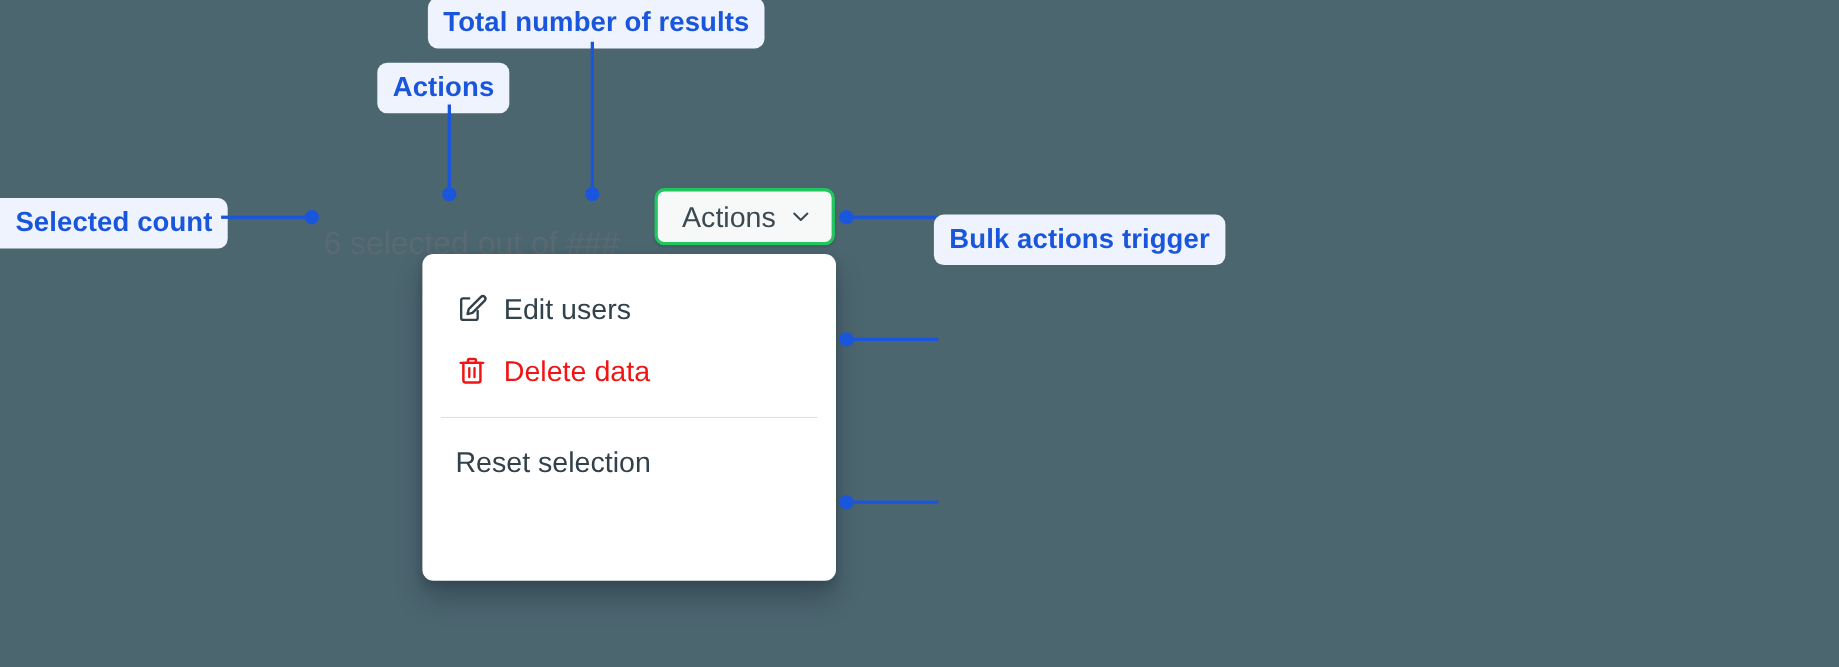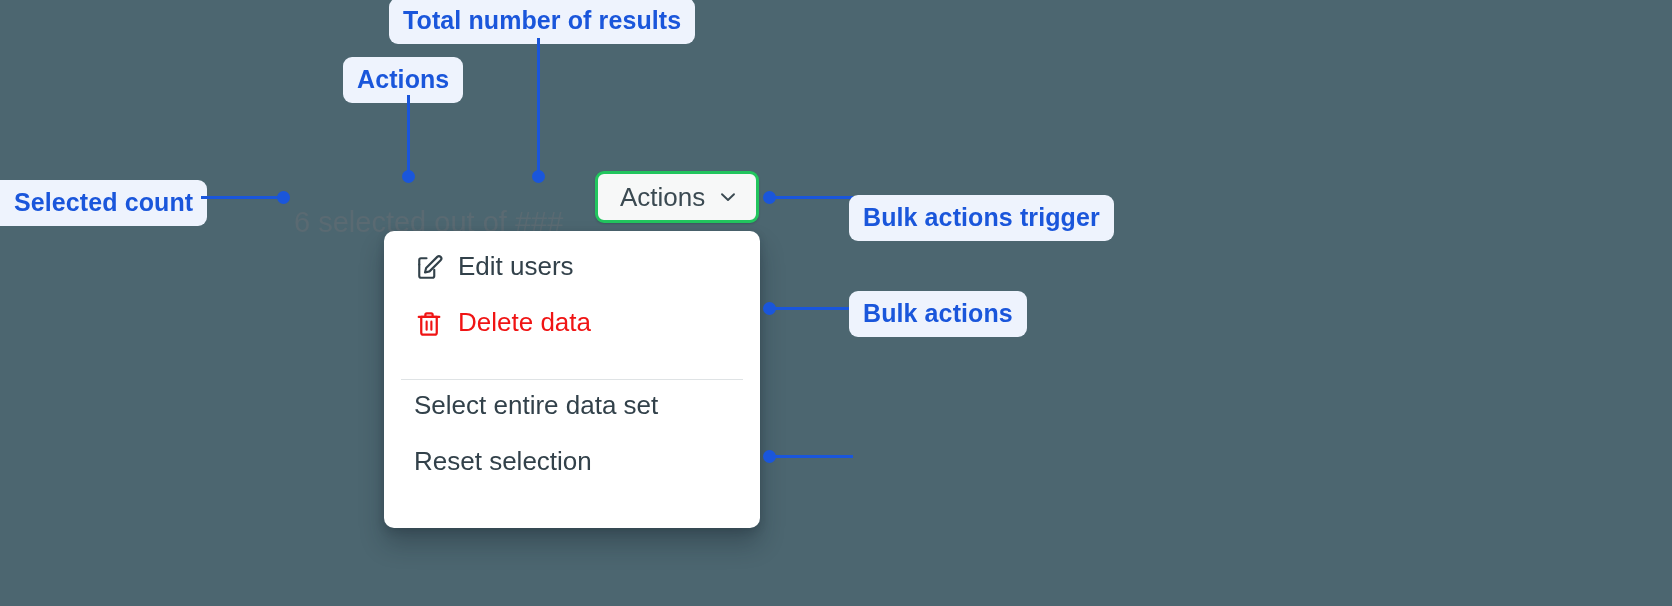--- a/index.html
+++ b/index.html
@@ -110,21 +110,21 @@
     top: 231px;
     width: 376px;
     height: 297px;
     background: #ffffff;
     border-radius: 10px;
     box-shadow: 0 16px 24px rgba(18,28,38,0.30), 0 3px 8px rgba(18,28,38,0.18);
     padding: 22px 0 20px 0;
   }
   .menu-item {
     display: flex;
-    align-items: flex-start;
+    align-items: center;
     height: 56px;
     padding: 0 30px;
     cursor: pointer;
   }
   .menu-item .menu-icon {
     width: 30px;
     height: 30px;
     flex: none;
     margin-right: 14px;
     display: flex;
@@ -202,29 +202,25 @@
           <path d="M9.1 6.3 V4.6 a1.1 1.1 0 0 1 1.1-1.1 h3.6 a1.1 1.1 0 0 1 1.1 1.1 V6.3" stroke="#f01414" stroke-width="1.8" stroke-linecap="round" stroke-linejoin="round"></path>
           <path d="M5.8 6.3 h12.4 v12.6 a1.6 1.6 0 0 1 -1.6 1.6 H7.4 a1.6 1.6 0 0 1 -1.6 -1.6 Z" stroke="#f01414" stroke-width="1.8" stroke-linecap="round" stroke-linejoin="round"></path>
           <path d="M10.1 10.1 V16.6 M13.9 10.1 V16.6" stroke="#f01414" stroke-width="1.7" stroke-linecap="round"></path>
         </svg>
       </span>
       <span class="menu-text">Delete data</span>
     </div>
 
     <div class="menu-separator"></div>
 
-    <div class="menu-item no-icon">
-      <span class="menu-text">Select entire data set</span>
-    </div>
 
     <div class="menu-item no-icon">
       <span class="menu-text">Reset selection</span>
     </div>
   </div>
 
   <div class="connector-dot" style="left:763px; top:302px;"></div>
   <div class="connector-h" style="left:769px; top:307px; width:84px;"></div>
-  <div class="callout-label" style="left:849px; top:291px;">Bulk actions</div>
 
   <div class="connector-dot" style="left:763px; top:450px;"></div>
   <div class="connector-h" style="left:769px; top:455px; width:84px;"></div>
 
 </div>
 
 </body></html>

